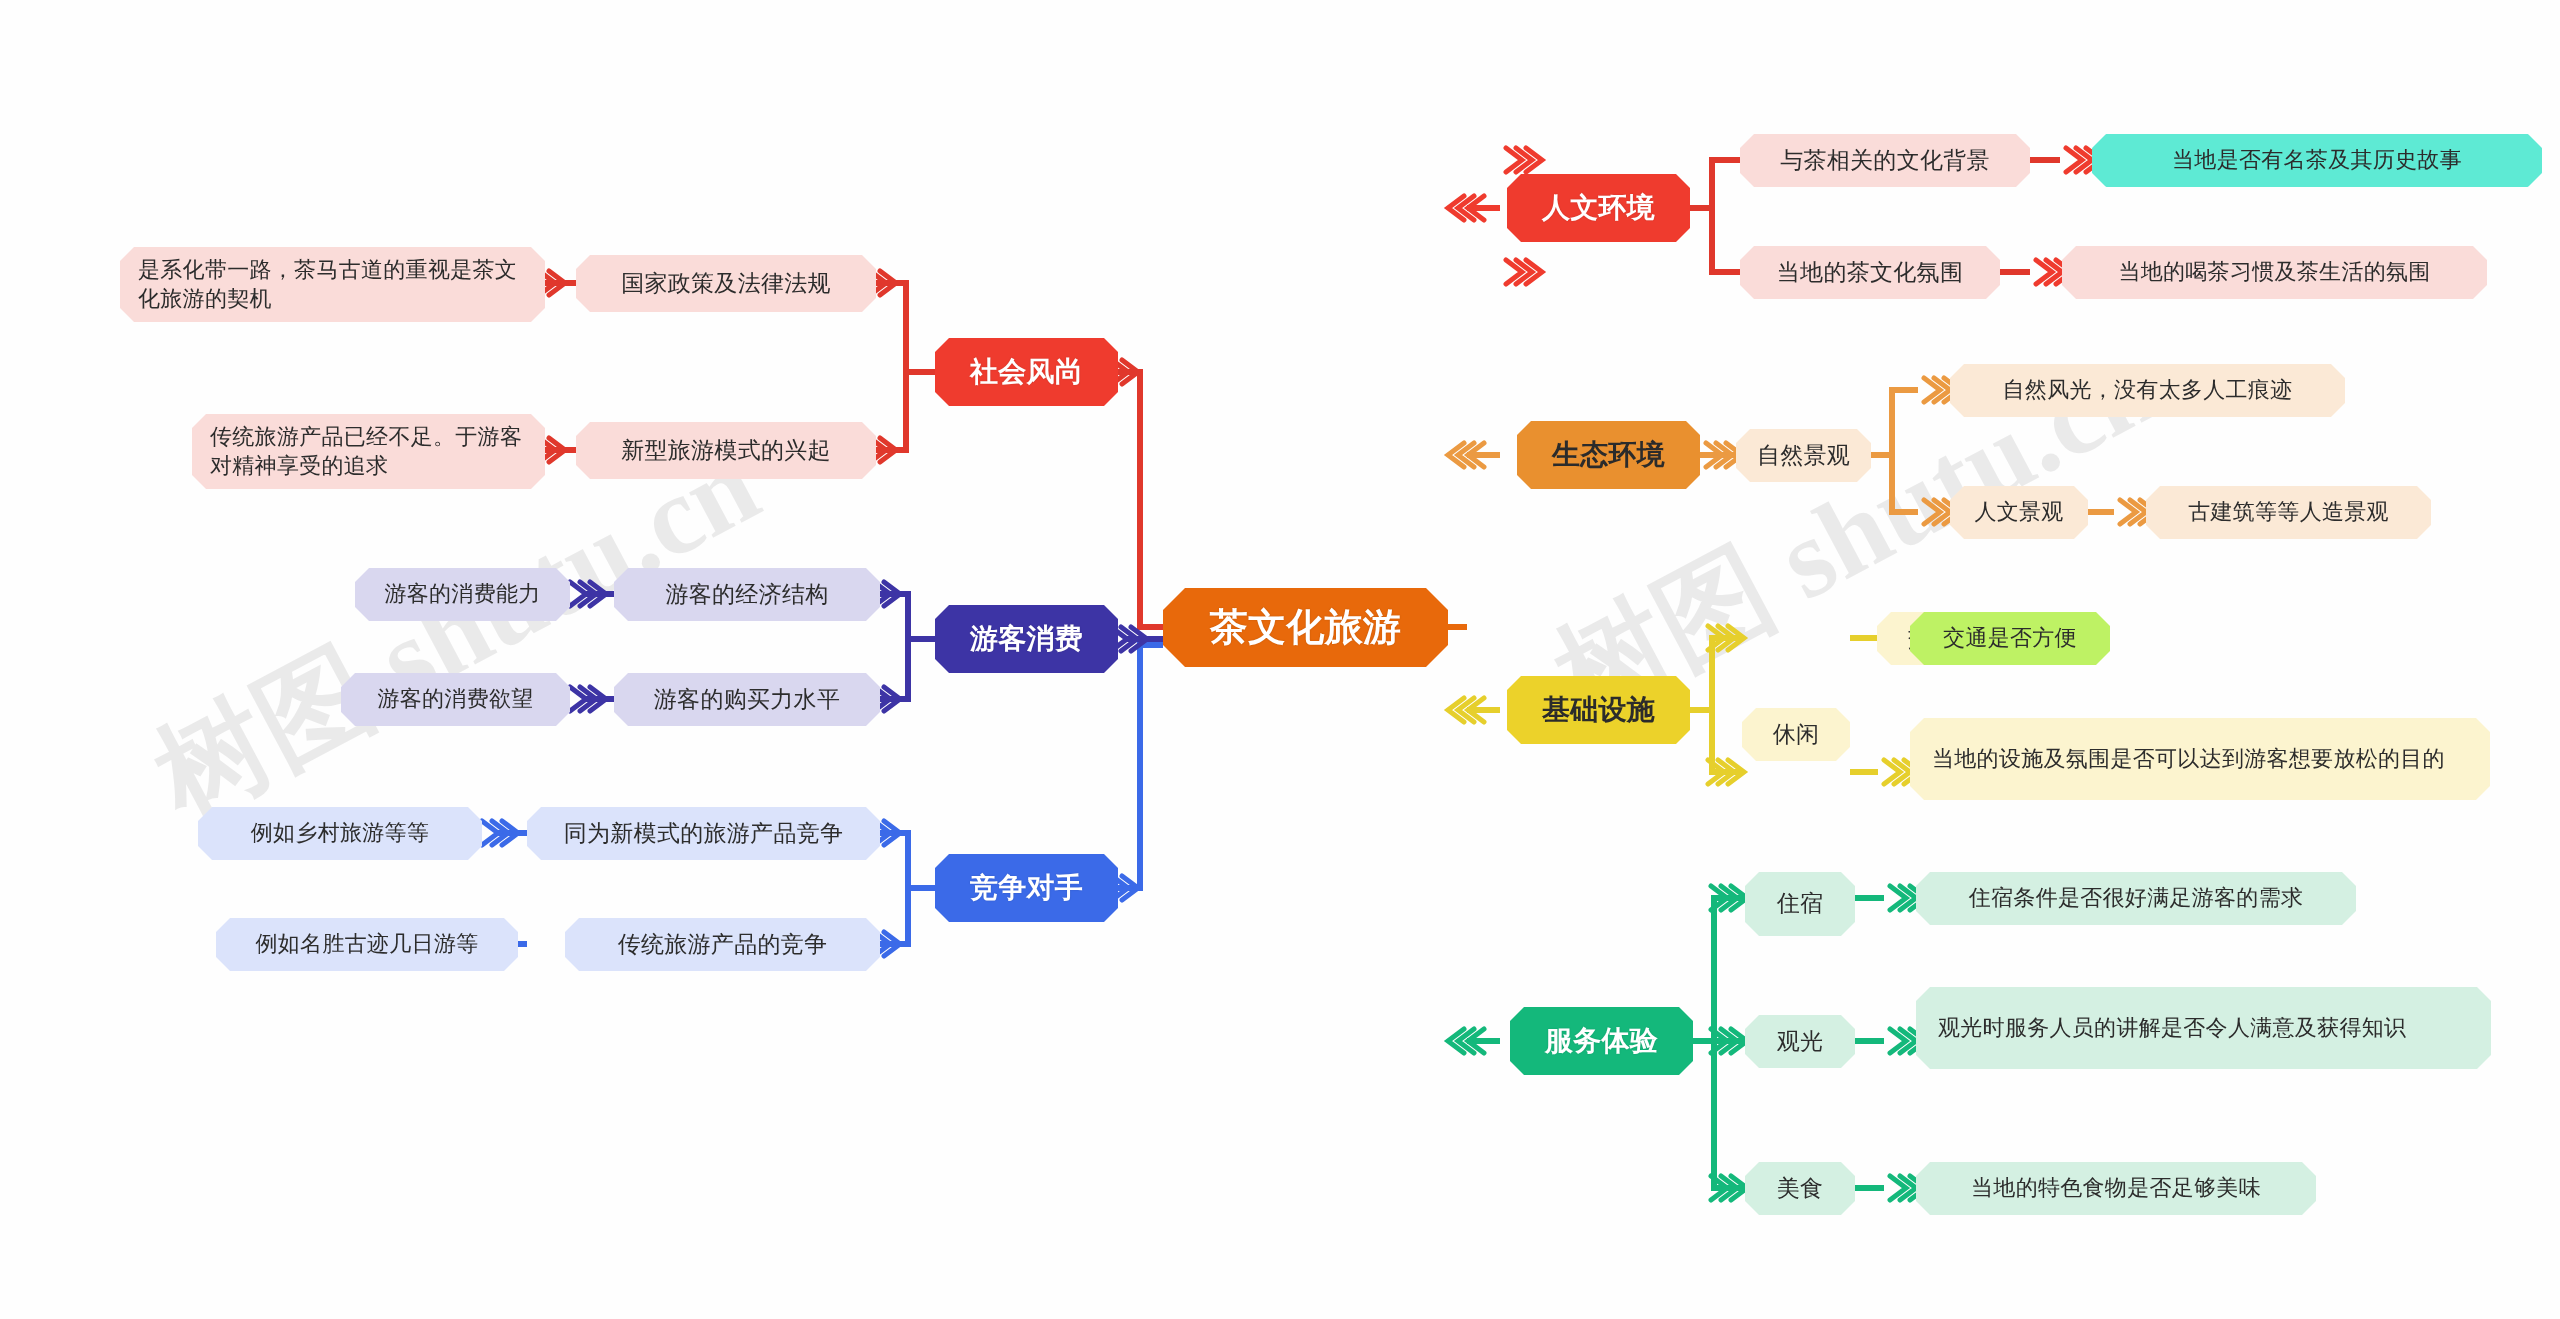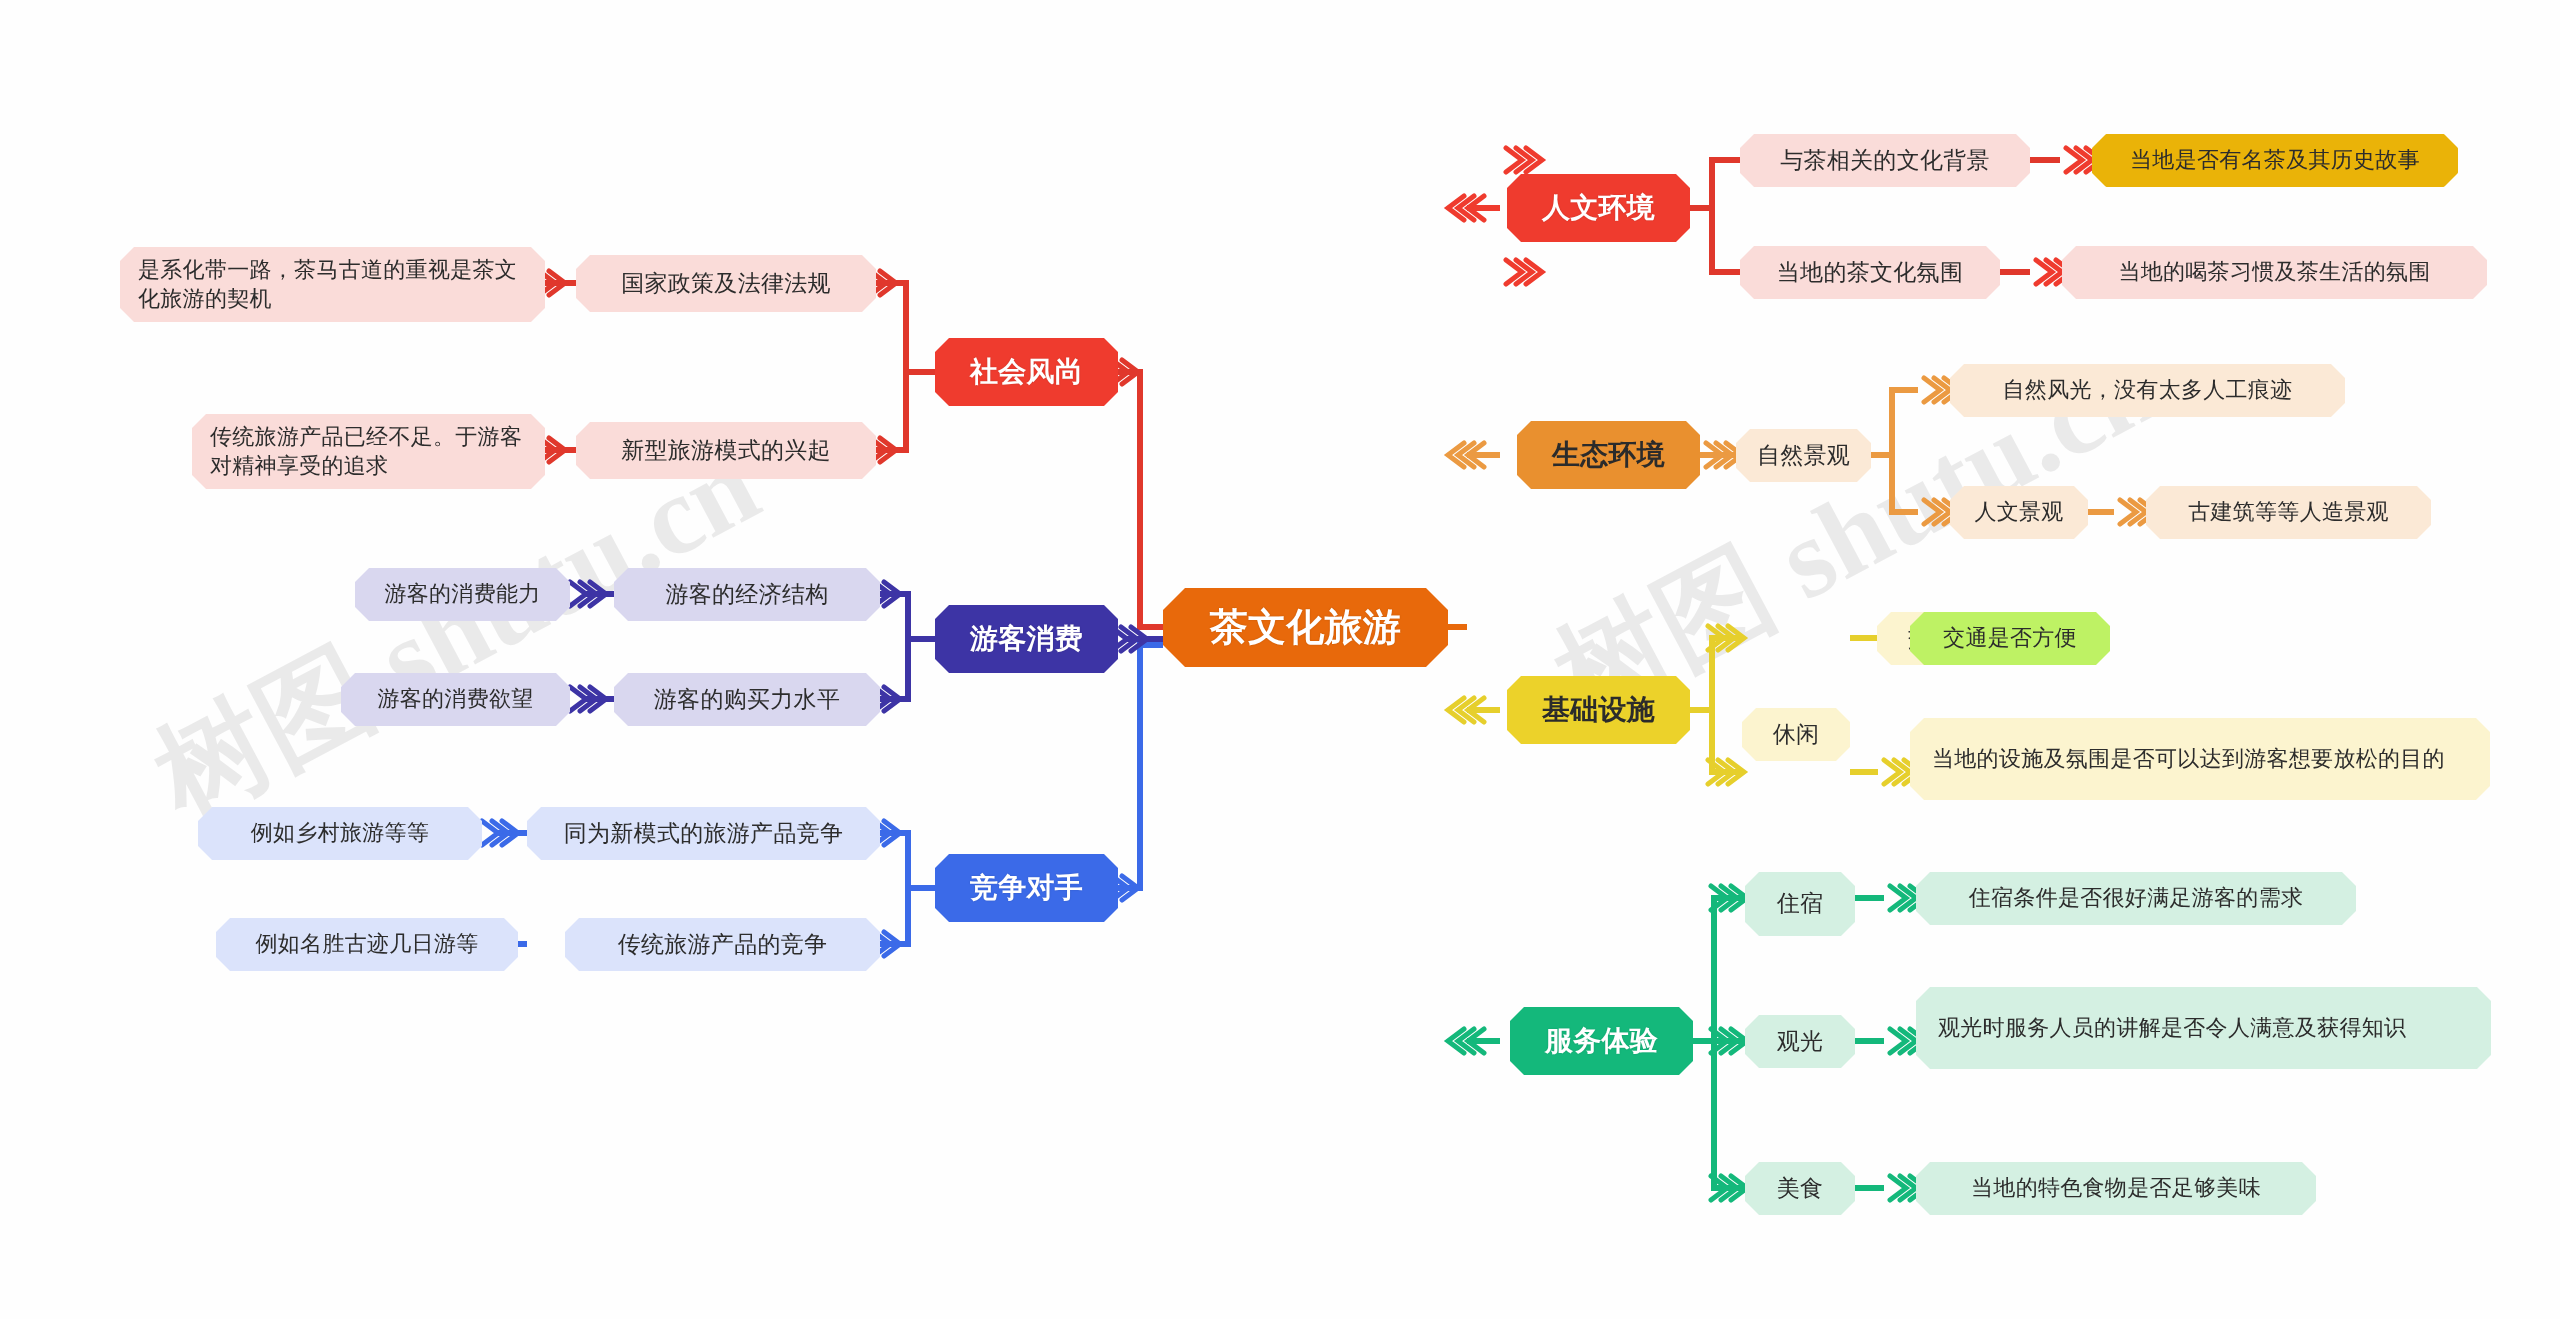--- a/index.html
+++ b/index.html
@@ -238,21 +238,21 @@
     <span class="txt">例如名胜古迹几日游等</span>
   </div>
 
   <div class="node oct l1" style="left:1507px;top:174px;width:183px;height:68px;background:#ef3b2e;">
     <span class="txt">人文环境</span>
   </div>
 
   <div class="node oct l2 center" style="left:1740px;top:134px;width:290px;height:53px;background:#fadcd9;">
     <span class="txt">与茶相关的文化背景</span>
   </div>
-  <div class="node oct l3 center" style="left:2092px;top:134px;width:366px;height:53px;background:#eab308;border-radius:15px;">
+  <div class="node oct l3 center" style="left:2092px;top:134px;width:450px;height:53px;background:#5eead4;border-radius:15px;">
     <span class="txt">当地是否有名茶及其历史故事</span>
   </div>
 
   <div class="node oct l2 center" style="left:1740px;top:246px;width:260px;height:53px;background:#fadcd9;">
     <span class="txt">当地的茶文化氛围</span>
   </div>
   <div class="node oct l3 center" style="left:2062px;top:246px;width:425px;height:53px;background:#fadcd9;">
     <span class="txt">当地的喝茶习惯及茶生活的氛围</span>
   </div>
 

